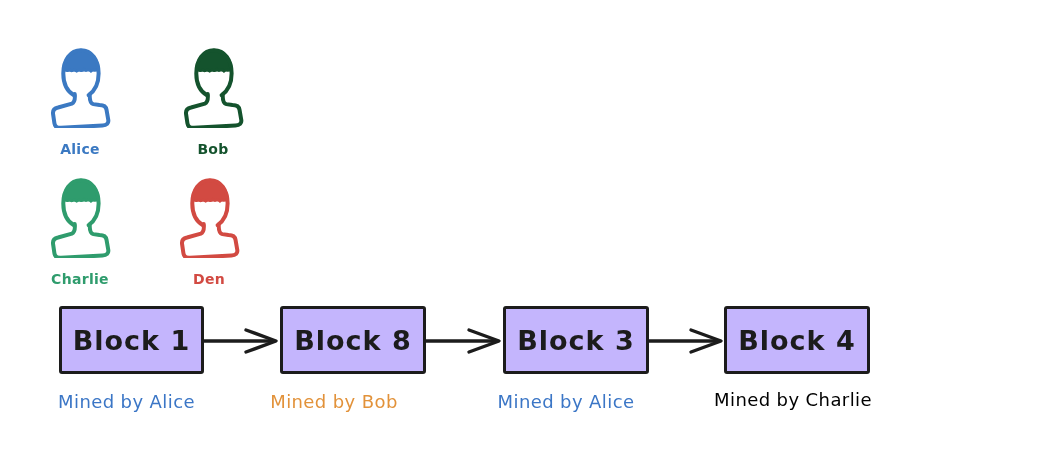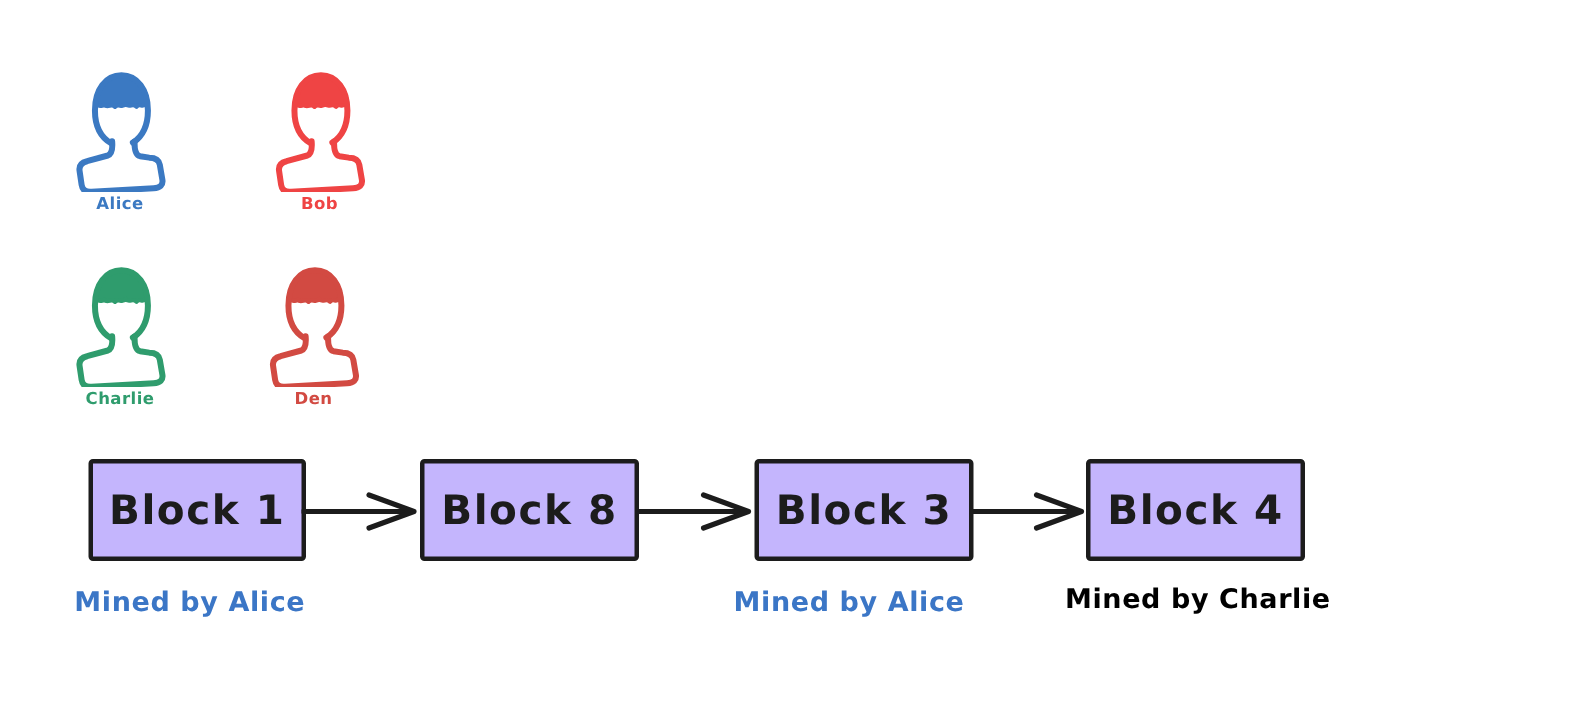--- a/index.html
+++ b/index.html
@@ -36,22 +36,22 @@
     stroke-linecap: round;
     stroke-linejoin: round;
   }
   .bust .hair {
     fill: currentColor;
     stroke: currentColor;
     stroke-width: 3;
     stroke-linejoin: round;
   }
   .person-name {
-    margin-top: 1px;
-    font-size: 11px;
+    margin-top: 13px;
+    font-size: 14px;
     font-weight: 600;
     letter-spacing: 0.3px;
     white-space: nowrap;
   }
   
   .block {
     position: absolute;
     top: 306px;
     height: 68px;
     border: 3.5px solid #1c1c1c;
@@ -79,41 +79,41 @@
     fill: none;
     stroke: #1c1c1c;
     stroke-width: 3.4;
     stroke-linecap: round;
     stroke-linejoin: round;
   }
   .caption {
     position: absolute;
     top: 391px;
     font-size: 18px;
-    font-weight: 700;
+    font-weight: 400;
     letter-spacing: 0.4px;
     text-align: center;
     white-space: nowrap;
   }
 </style>
 </head>
 <body>
 
 <div id="canvas">
 
   <div class="person" style="left: 43px; top: 44px; color: rgb(59, 121, 194);">
     <svg class="bust" viewBox="0 0 66 88" aria-hidden="true">
       <path class="hair" d="M 15.8 28 C 16.2 15.5 24 6.5 34 6.5 C 44 6.5 52 15.5 52.4 28 L 50.5 26.5 C 49 29.5 46.5 25.5 44.5 28.5 C 42 25 39.5 30 37 26.5 C 34.5 30 32 25.5 29.5 28.5 C 27 25.5 24.5 30 22 27 C 20 29.5 17.5 26 15.8 28 Z"></path>
       <path class="head" d="M 27 54 C 19 49.5 15.5 41.5 15.5 31 C 15.5 16.5 23 6.5 34 6.5 C 45 6.5 52.5 16.5 52.5 31 C 52.5 41 49 49 42 53.5"></path>
       <path class="torso" d="M 27.5 52.5 C 28 58 27 61.5 24.5 62.5 L 10 66.5 C 6 67.5 4.2 70 4.8 73.5 L 6.2 83 C 6.8 86.8 9.4 88.2 13.2 87.8 L 56.5 85.4 C 61 85.2 63.2 83 62.6 79.4 L 60.8 69 C 60.2 65.4 57.2 64 53.4 64 L 47 63 C 44.6 62.4 43 59.4 43.2 52.8"></path>
     </svg>
     <div class="person-name">Alice</div>
   </div>
 
-  <div class="person" style="left: 176px; top: 44px; color: #ef4444; justify-content: center;">
+  <div class="person" style="left: 176px; top: 44px; color: #14532d; justify-content: center;">
     <svg class="bust" viewBox="0 0 66 88" aria-hidden="true">
       <path class="hair" d="M 15.8 28 C 16.2 15.5 24 6.5 34 6.5 C 44 6.5 52 15.5 52.4 28 L 50.5 26.5 C 49 29.5 46.5 25.5 44.5 28.5 C 42 25 39.5 30 37 26.5 C 34.5 30 32 25.5 29.5 28.5 C 27 25.5 24.5 30 22 27 C 20 29.5 17.5 26 15.8 28 Z"></path>
       <path class="head" d="M 27 54 C 19 49.5 15.5 41.5 15.5 31 C 15.5 16.5 23 6.5 34 6.5 C 45 6.5 52.5 16.5 52.5 31 C 52.5 41 49 49 42 53.5"></path>
       <path class="torso" d="M 27.5 52.5 C 28 58 27 61.5 24.5 62.5 L 10 66.5 C 6 67.5 4.2 70 4.8 73.5 L 6.2 83 C 6.8 86.8 9.4 88.2 13.2 87.8 L 56.5 85.4 C 61 85.2 63.2 83 62.6 79.4 L 60.8 69 C 60.2 65.4 57.2 64 53.4 64 L 47 63 C 44.6 62.4 43 59.4 43.2 52.8"></path>
     </svg>
     <div class="person-name">Bob</div>
   </div>
 
   <div class="person" style="left: 172px; top: 174px; color: rgb(210, 74, 66);">
     <svg class="bust" viewBox="0 0 66 88" aria-hidden="true">
@@ -159,18 +159,19 @@
     <path d="M 45 6 L 75 17 L 45 28"></path>
   </svg>
 
   <svg class="chain-arrow" style="left:646px;" viewBox="0 0 82 32" aria-hidden="true">
     <path d="M 1 17 H 73"></path>
     <path d="M 45 6 L 75 17 L 45 28"></path>
   </svg>
 
   <div class="caption" style="left: 45px; width: 163px; color: rgb(59, 118, 198);">Mined by Alice</div>
 
+  <div class="caption" style="left: 261px; width: 146px; color: rgb(226, 146, 58);">Mined by Bob</div>
 
   <div class="caption" style="left: 486px; width: 160px; color: rgb(59, 118, 198);">Mined by Alice</div>
 
   <div class="caption" style="left: 710px; top: 389px; width: 166px; color: #000000;">Mined by Charlie</div>
 
 </div>
 
 </body></html>

